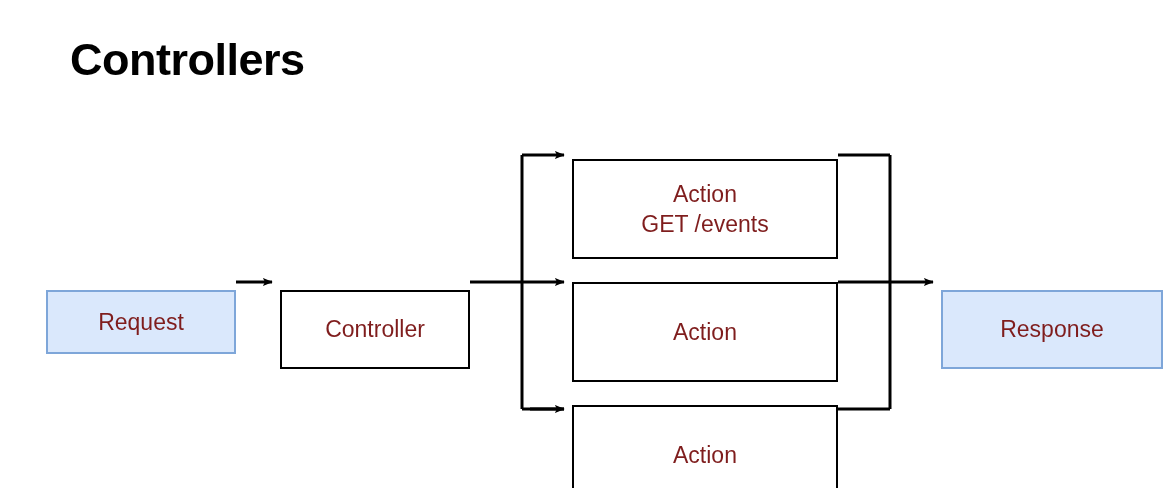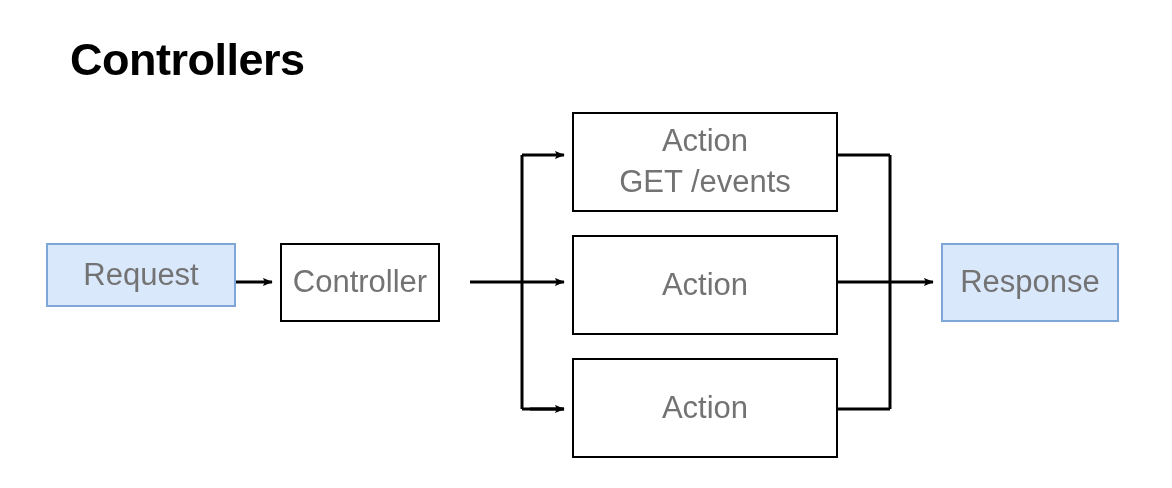--- a/index.html
+++ b/index.html
@@ -30,37 +30,38 @@
     white-space: nowrap;
     margin-left: 20px;
   }
   .node {
     position: absolute;
     box-sizing: border-box;
     display: flex;
     flex-direction: column;
     align-items: center;
     justify-content: center;
-    font-size: 31px;
-    color: #737373;
+    font-size: 23px;
+    color: #7f1d1d;
     line-height: 1.32;
     text-align: center;
+    margin-top: 47px;
   }
   .node .line2 { display: block; text-align: center; }
   .node-plain {
     background: #ffffff;
     border: 2px solid #000000;
   }
   .node-accent {
     background: #dae8fc;
     border: 2px solid #7ea6d9;
   }
   #node-request  { left: 46px;  top: 243px; width: 190px; height: 64px; }
-  #node-controller { left: 280px; top: 243px; width: 160px; height: 79px; }
-  #node-response { left: 941px; top: 243px; width: 178px; height: 79px; }
+  #node-controller { left: 280px; top: 243px; width: 190px; height: 79px; }
+  #node-response { left: 941px; top: 243px; width: 222px; height: 79px; }
   #node-action-0 { left: 572px; top: 112px; width: 266px; height: 100px; }
   #node-action-1 { left: 572px; top: 235px; width: 266px; height: 100px; }
   #node-action-2 { left: 572px; top: 358px; width: 266px; height: 100px; }
   #edge-layer {
     position: absolute;
     left: 0;
     top: 0;
     width: 1172px;
     height: 488px;
     pointer-events: none;

